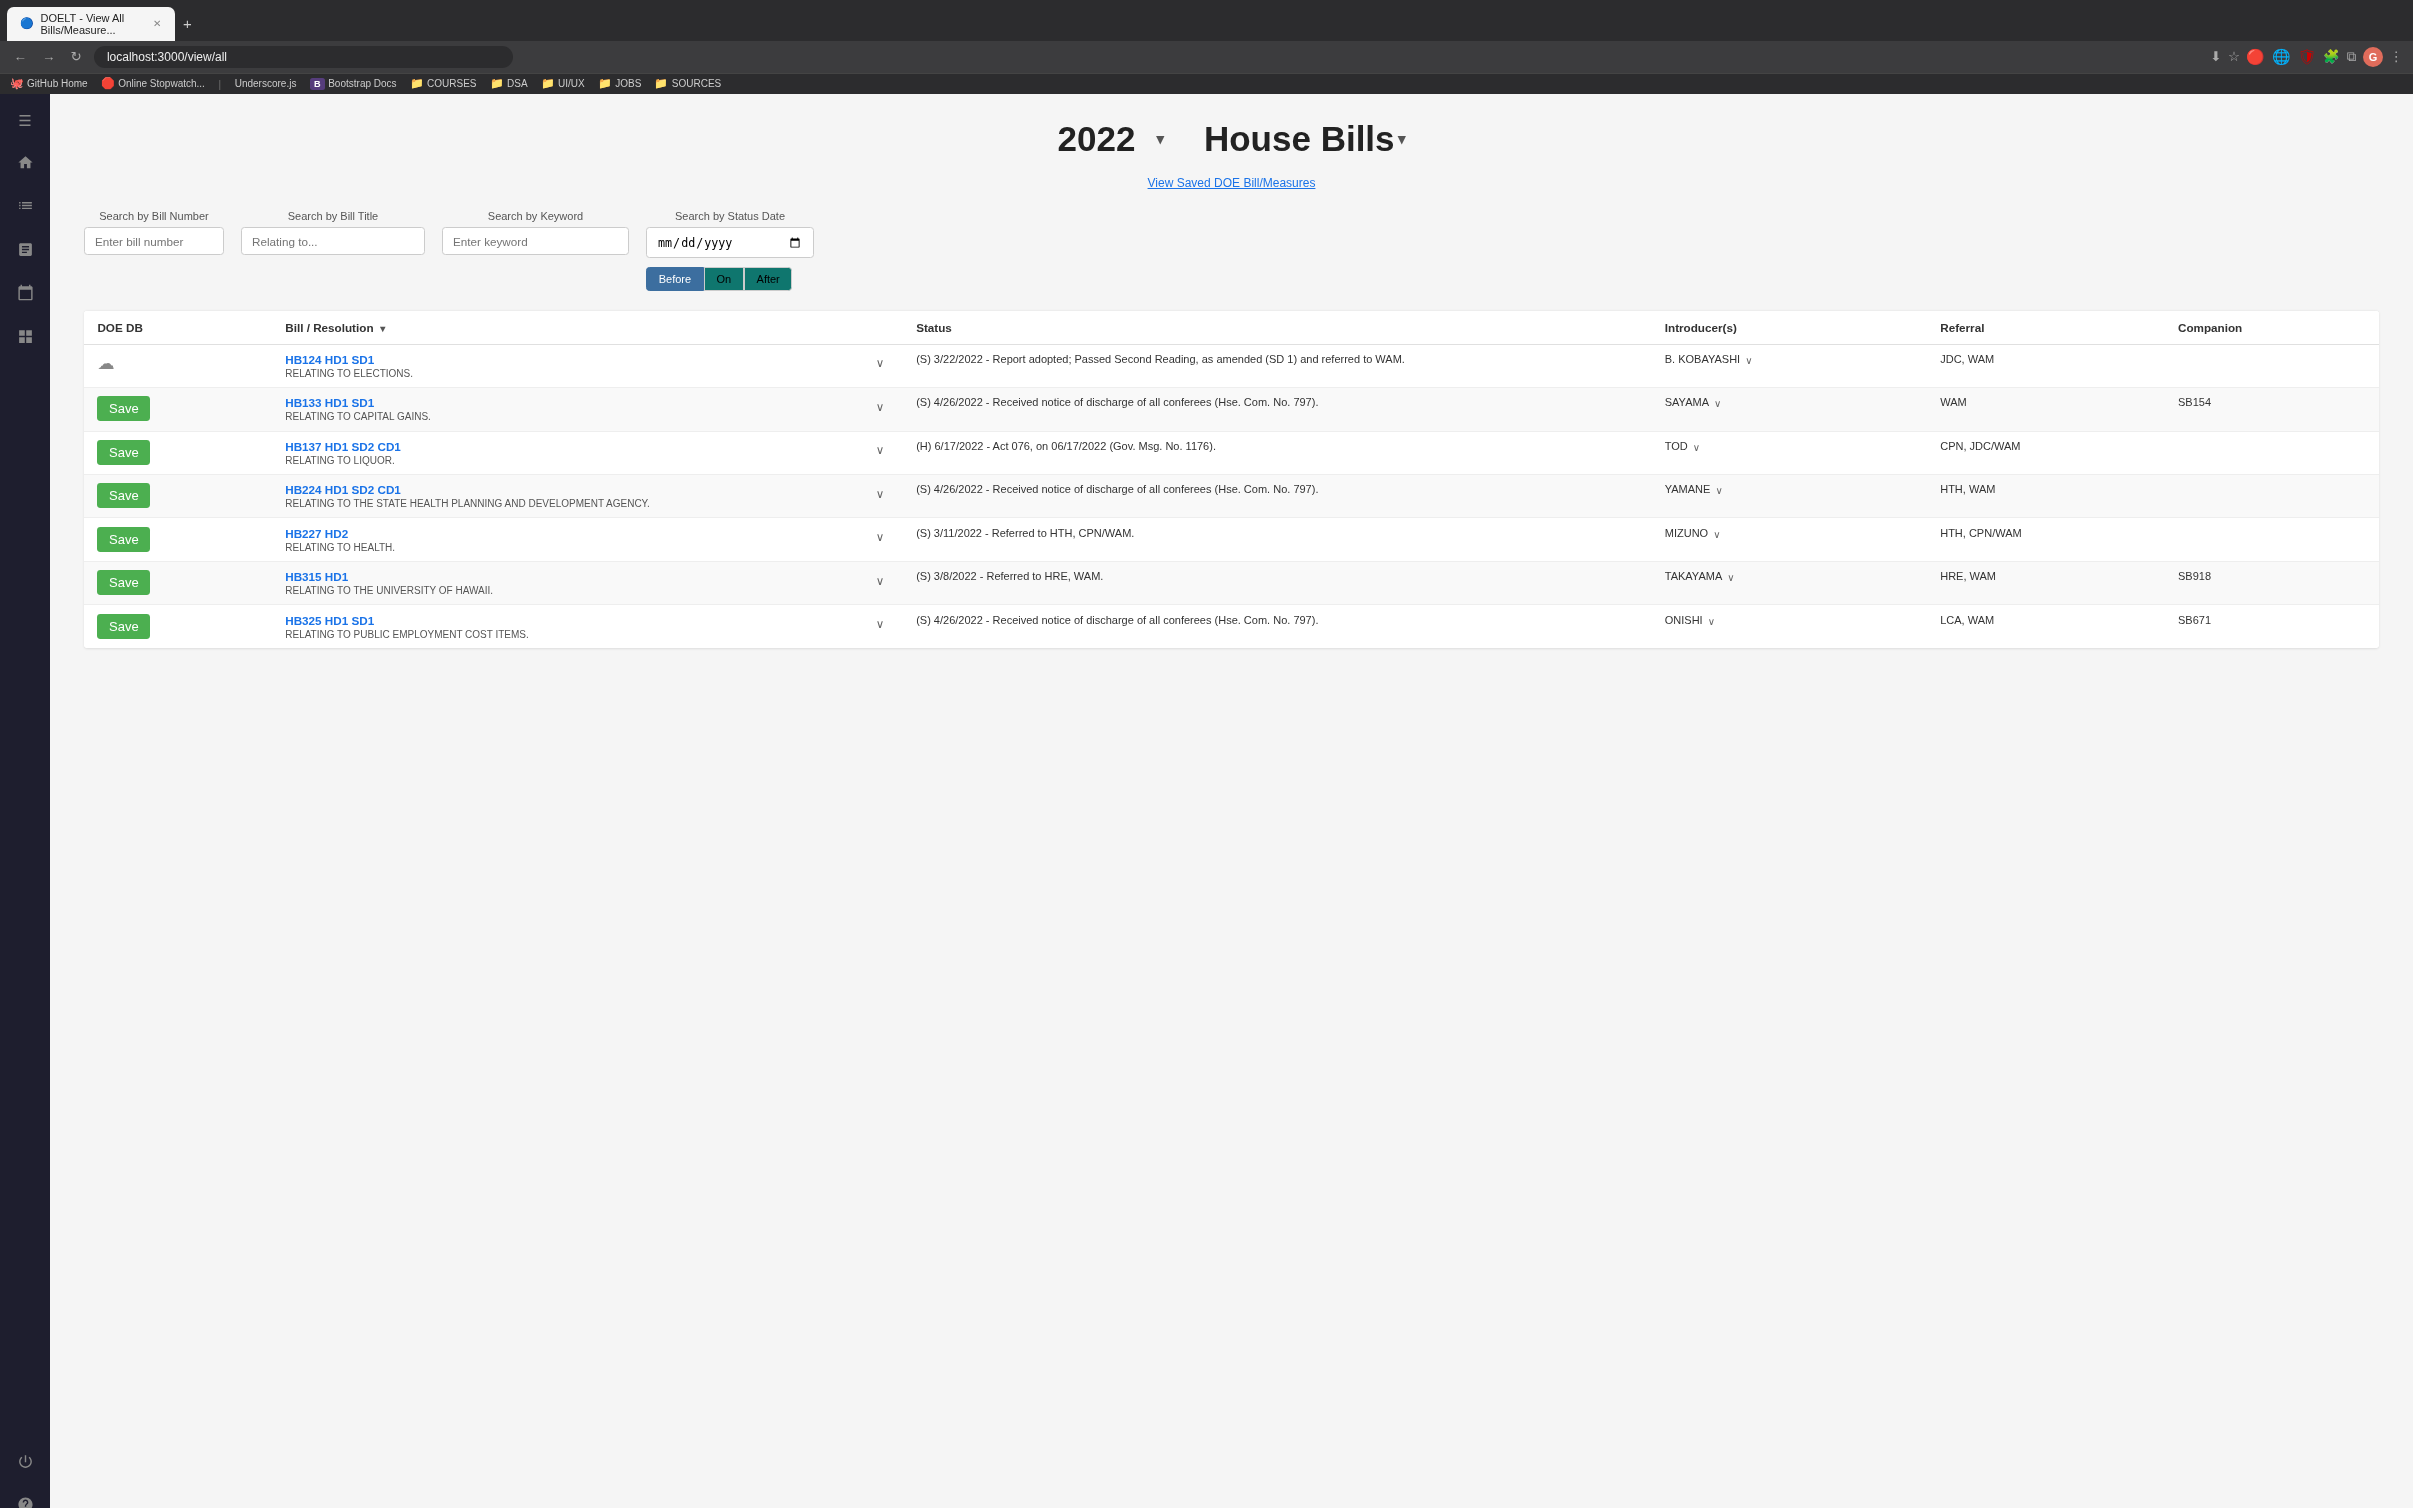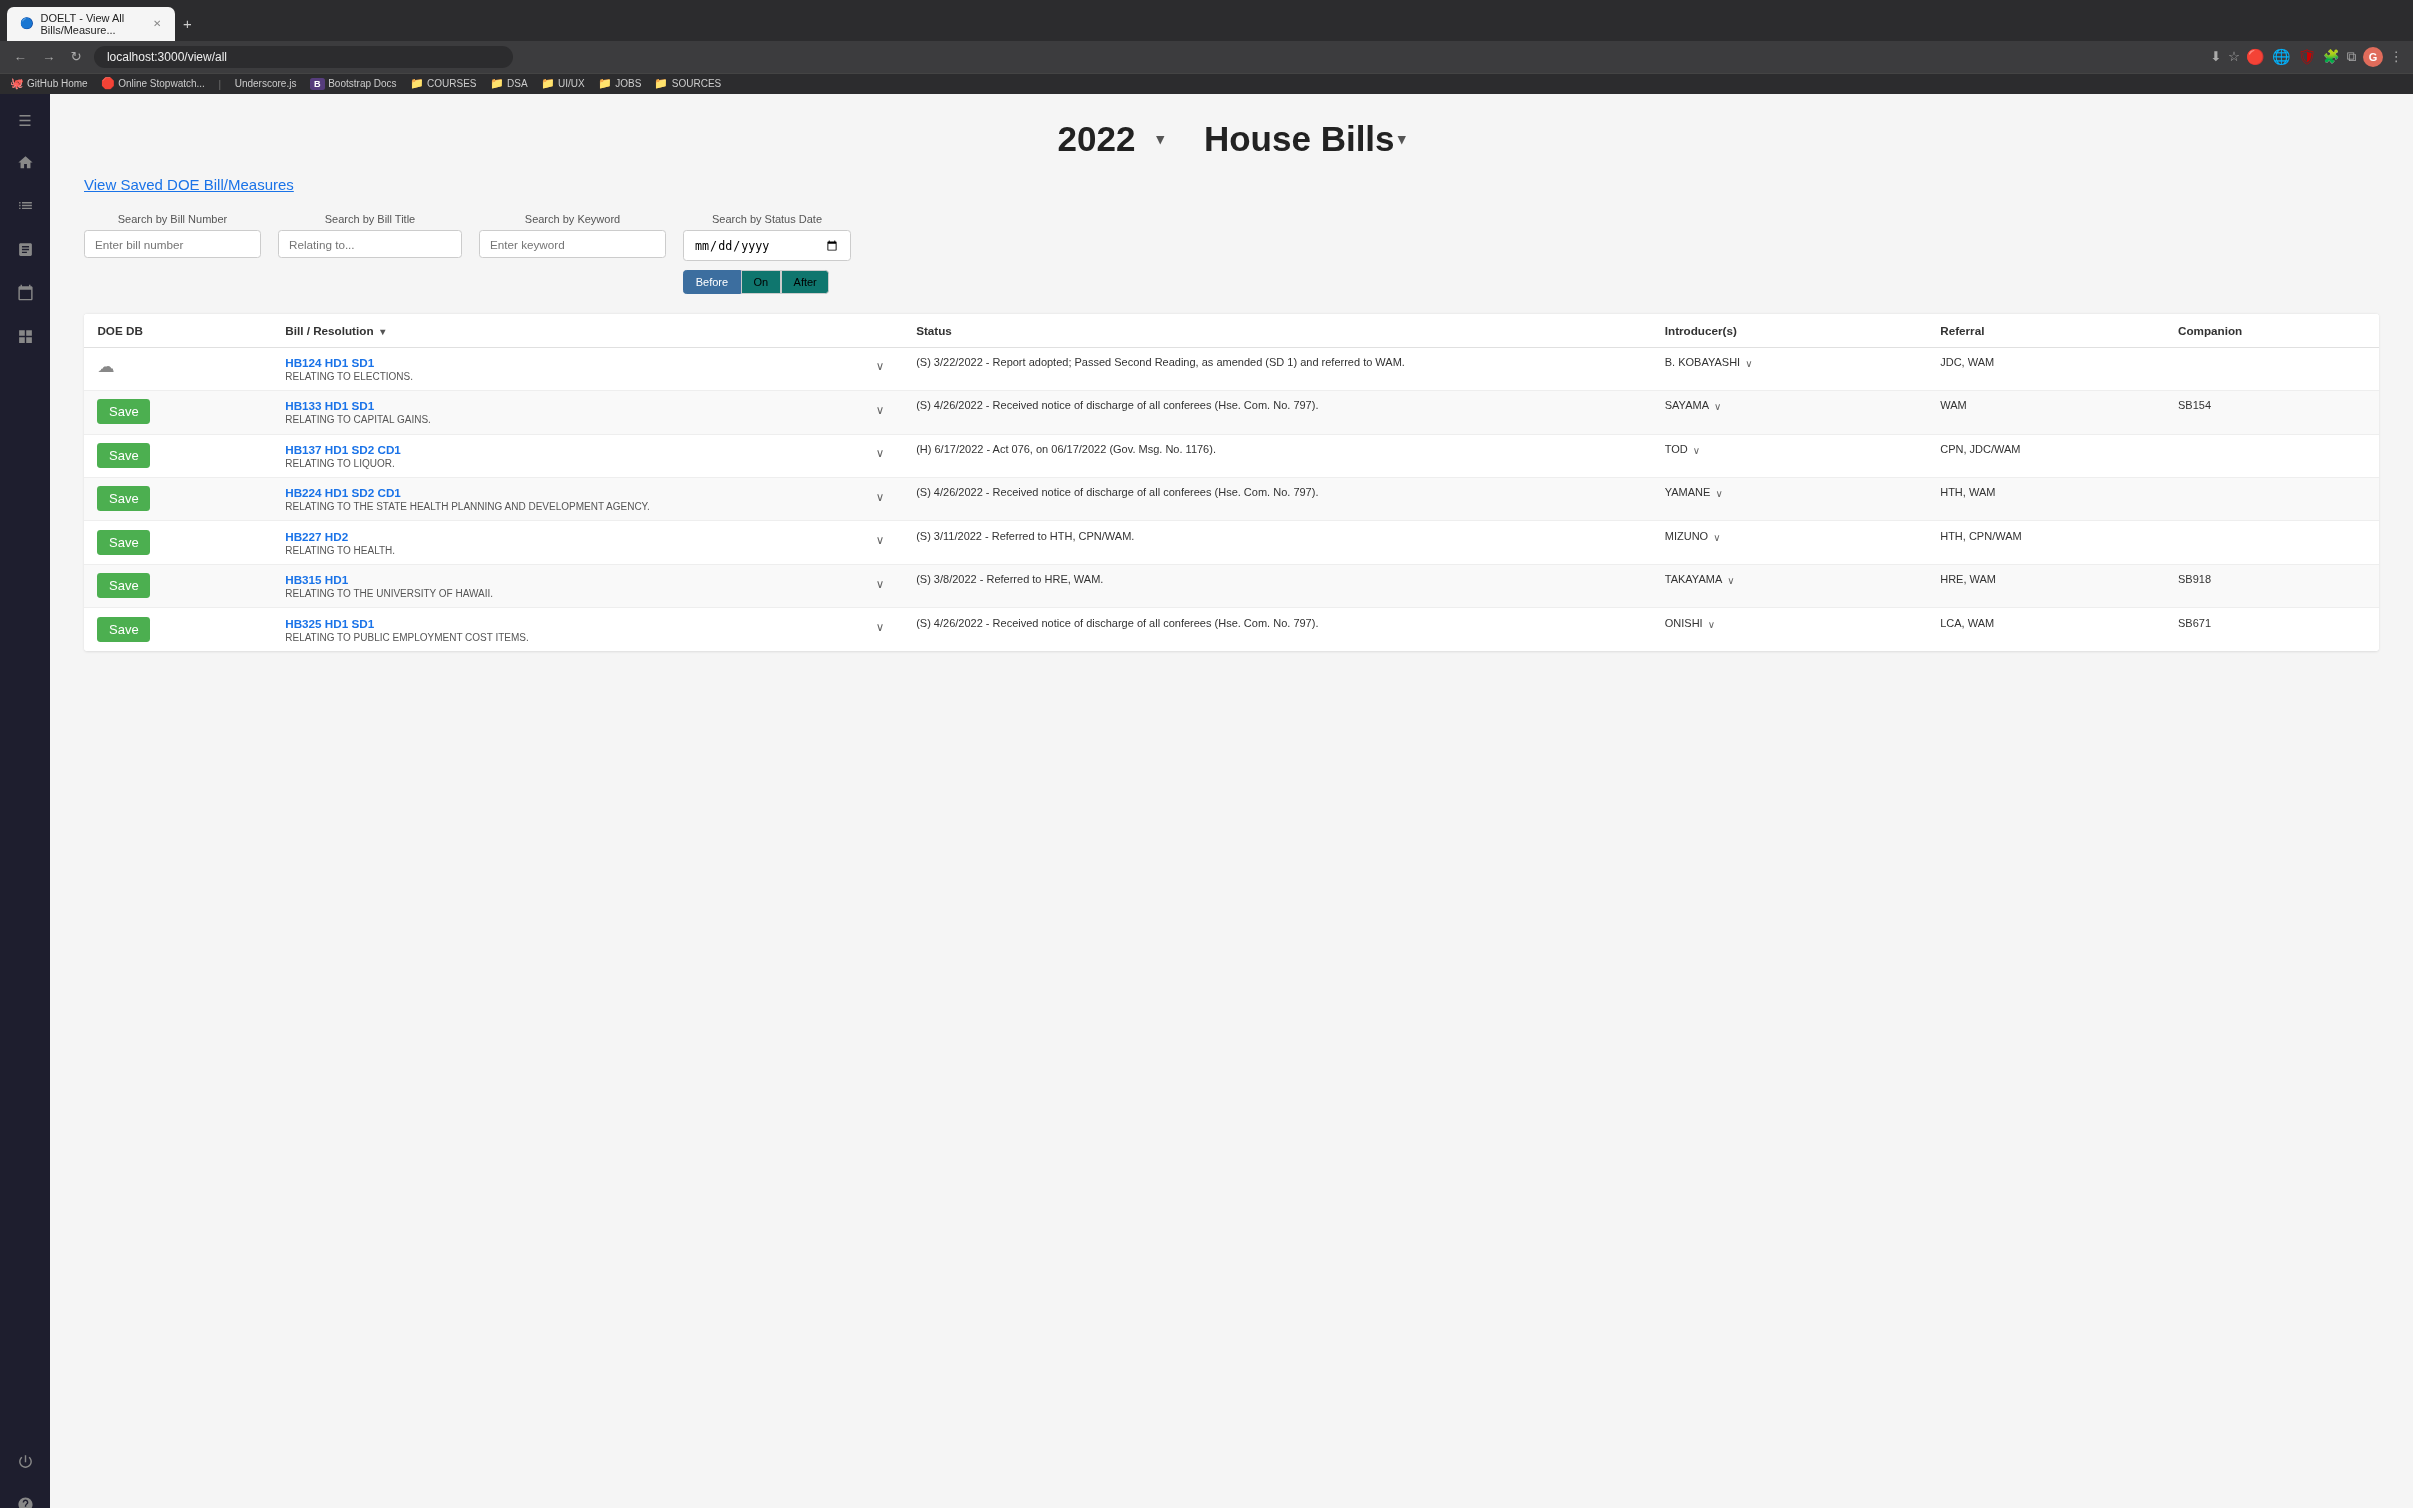--- a/index.html
+++ b/index.html
@@ -32,21 +32,21 @@
     
     .main-content { flex: 1; background: #f5f5f5; padding: 25px 34px; overflow-y: auto; }
     
     
     .page-header { text-align: center; margin-bottom: 17px; }
     .page-title { font-size: 35px; font-weight: bold; color: #222; display: inline-flex; align-items: center; gap: 10px; }
     .year-selector { display: inline-flex; align-items: center; gap: 21px; cursor: pointer; }
     .year-selector .dropdown-arrow { font-size: 15px; color: #555; }
     .bill-type-selector { display: inline-flex; align-items: center; gap: 3.4px; cursor: pointer; }
     .bill-type-selector .dropdown-arrow { font-size: 15px; color: #555; }
-    .saved-link { display: block; color: #1a73e8; text-decoration: underline; font-size: 15px; margin-bottom: 20px; cursor: pointer; }
+    .saved-link { display: block; text-align: center; color: #1a73e8; text-decoration: underline; font-size: 12px; margin-bottom: 20px; cursor: pointer; }
 
     
     .search-row { display: flex; gap: 17px; align-items: flex-start; margin-bottom: 20px; }
     .search-group { display: flex; flex-direction: column; gap: 5px; }
     .search-group label { color: #555; font-size: 11px; text-align: center; }
     .search-group input { border: 0.8px solid #ccc; border-radius: 3.4px; padding: 6.7px 10px; font-size: 11.7px; background: white; }
     .search-group.date-group { min-width: 168px; }
     .date-btn-row { display: flex; gap: 0; margin-top: 3.4px; }
     .date-btn { border: 0.8px solid #ccc; background: #0f766e; padding: 5px 11.7px; cursor: pointer; font-size: 11px; }
     .date-btn.active { background: #3c6e9f; color: white; border-color: #3c6e9f; }
@@ -212,21 +212,21 @@
           <span>House Bills</span>
           <span class="dropdown-arrow">▾</span>
         </span>
       </h1>
     </div>
     <a class="saved-link">View Saved DOE Bill/Measures</a>
 
     <div class="search-row">
       <div class="search-group">
         <label>Search by Bill Number</label>
-        <input type="text" style="width: 177px;" placeholder="Enter bill number">
+        <input type="text" style="width: 140px;" placeholder="Enter bill number">
       </div>
       <div class="search-group">
         <label>Search by Bill Title</label>
         <input type="text" style="width: 184px;" placeholder="Relating to...">
       </div>
       <div class="search-group">
         <label>Search by Keyword</label>
         <input type="text" style="width: 187px;" placeholder="Enter keyword">
       </div>
       <div class="search-group date-group">

